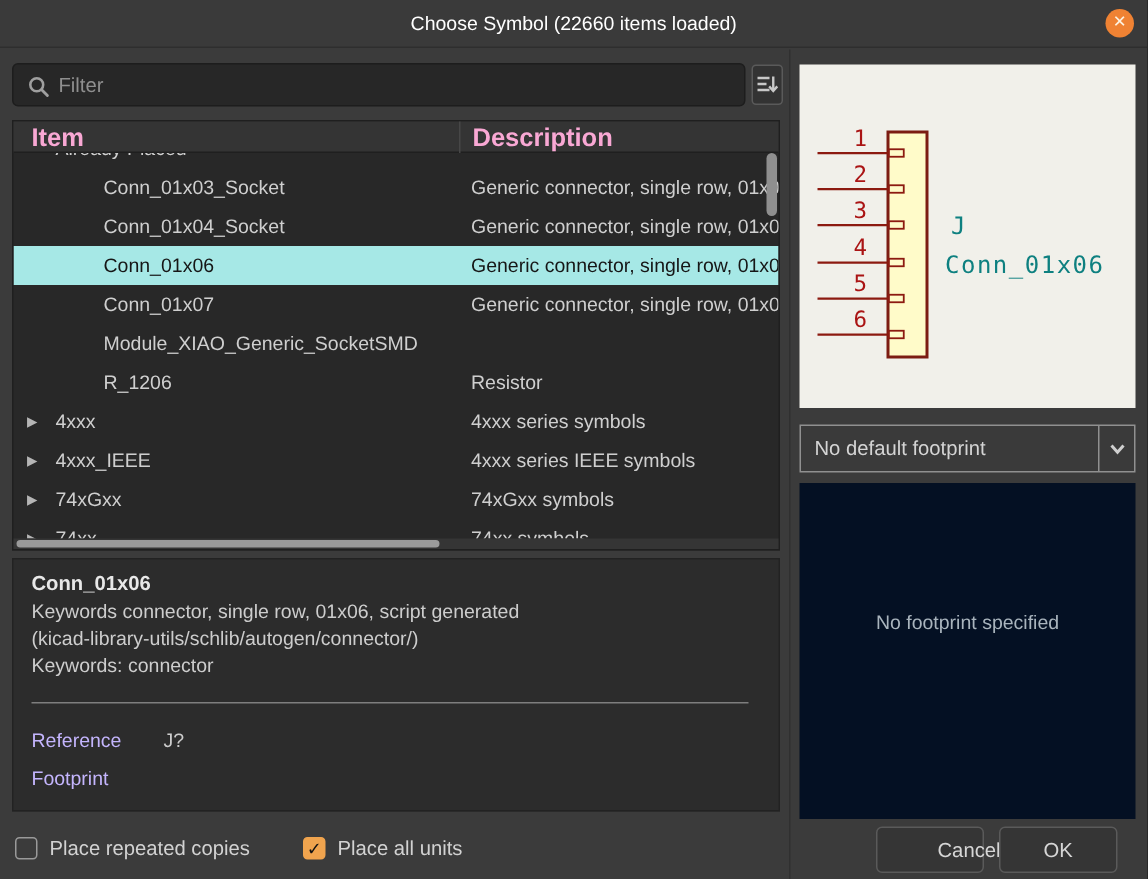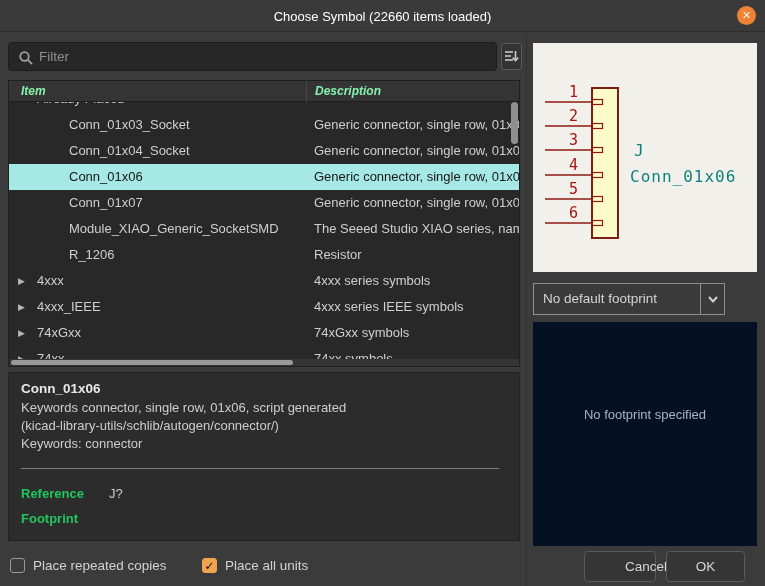--- a/index.html
+++ b/index.html
@@ -39,21 +39,21 @@
     background:#333333; border:1px solid #5a5a5a; border-radius:3px;
     display:flex; align-items:center; justify-content:center; cursor:pointer;
   }
   
   .list {
     position:absolute; left:8px; top:80px; width:512px; height:287px;
     background:#282828; border:1px solid #1f1f1f;
   }
   .list-header { position:relative; height:21px; background:#343434; border-bottom:1px solid #1f1f1f; }
   .list-header .hcell { position:absolute; top:0; height:21px; line-height:21px;
-    font-weight:bold; font-size:12px; color:#86efac; overflow:hidden; white-space:nowrap;font-style:italic; }
+    font-weight:bold; font-size:17px; color:#f9a8d4; overflow:hidden; white-space:nowrap; }
   .hcell.item { left:0; width:297px; padding-left:12px; }
   .hcell.desc { left:297px; right:0; padding-left:8px; border-left:1px solid #474747; }
   .list-body { position:absolute; left:0; top:21px; right:0; bottom:7px; overflow:hidden; }
   .row { position:relative; height:26px; line-height:26px; font-size:13px; color:#cfcfcf;
     white-space:nowrap; cursor:default; }
   .row.first { margin-top:-16px; }
   .row .cell-item { position:absolute; left:0; top:0; width:297px; height:26px; overflow:hidden; }
   .row .cell-desc { position:absolute; left:297px; right:0; top:0; height:26px; overflow:hidden; padding-left:8px; }
   .row .arrow { position:absolute; left:9px; top:0; font-size:9px; color:#b5b5b5; }
   .lvl0 .label { padding-left:28px; display:block; }
@@ -69,30 +69,30 @@
   .details {
     position:absolute; left:8px; top:372px; width:512px; height:169px;
     background:#2c2c2c; border:1px solid #222222; padding:8px 12px;
     font-size:13px; color:#cdcdcd;
   }
   .details .name { font-weight:bold; font-size:13.5px; color:#e8e8e8; margin-bottom:3px; }
   .details .line { line-height:18px; }
   .details hr { border:none; border-top:1px solid #7e7e7e; margin:15px 8px 0 0; }
   .fieldrow { margin-top:17px; }
   .fieldrow + .fieldrow { margin-top:10px; }
-  .fieldrow .flabel { display:inline-block; width:88px; font-weight:bold; color:#22c55e; }
+  .fieldrow .flabel { display:inline-block; width:88px; font-weight:normal; color:#c4b5fd; }
   .fieldrow .fvalue { color:#cdcdcd; }
   
   .sash { position:absolute; left:526px; top:33px; width:1px; height:553px; background:#303030; }
   .sym-preview {
     position:absolute; left:533px; top:43px; width:224px; height:229px;
     background:#f1f0ea;
   }
   .combo {
-    position:absolute; left:533px; top:283px; width:192px; height:32px;
+    position:absolute; left:533px; top:283px; width:224px; height:32px;
     background:#3a3a3a; border:1px solid #909090; cursor:pointer;
   }
   .combo .combo-text { position:absolute; left:9px; top:0; line-height:30px;
     font-size:13.5px; color:#d4d4d4; white-space:nowrap; }
   .combo .combo-arrow { position:absolute; right:0; top:0; width:24px; height:30px;
     border-left:1px solid #909090; display:flex; align-items:center; justify-content:center; }
   .fp-preview {
     position:absolute; left:533px; top:322px; width:224px; height:224px;
     background:#041023; display:flex; align-items:center; justify-content:center;
   }
@@ -176,21 +176,20 @@
       <div class="row lvl1">
         <div class="cell-item">
             <span class="label">Conn_01x07</span>
           </div>
         <div class="cell-desc">Generic connector, single row, 01x0</div>
       </div>
       <div class="row lvl1">
         <div class="cell-item">
             <span class="label">Module_XIAO_Generic_SocketSMD</span>
           </div>
-        <div class="cell-desc">The Seeed Studio XIAO series, nam</div>
       </div>
       <div class="row lvl1">
         <div class="cell-item">
             <span class="label">R_1206</span>
           </div>
         <div class="cell-desc">Resistor</div>
       </div>
       <div class="row lvl0">
         <div class="cell-item">
             <span class="arrow">▶</span>

